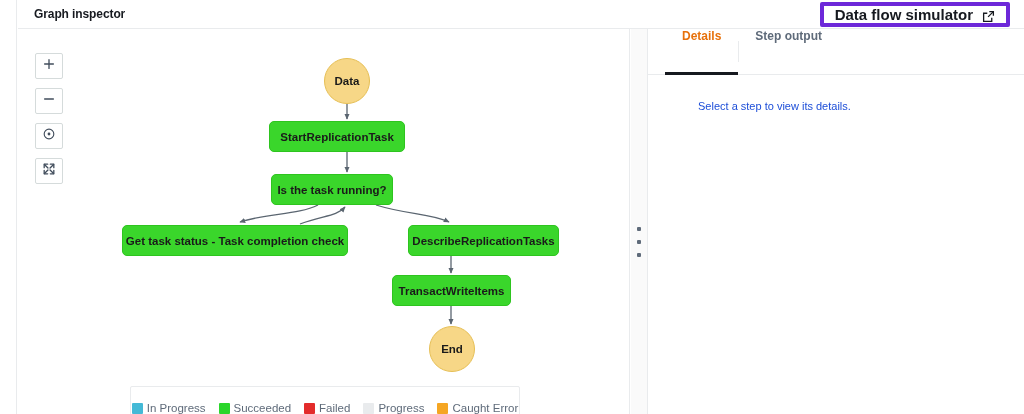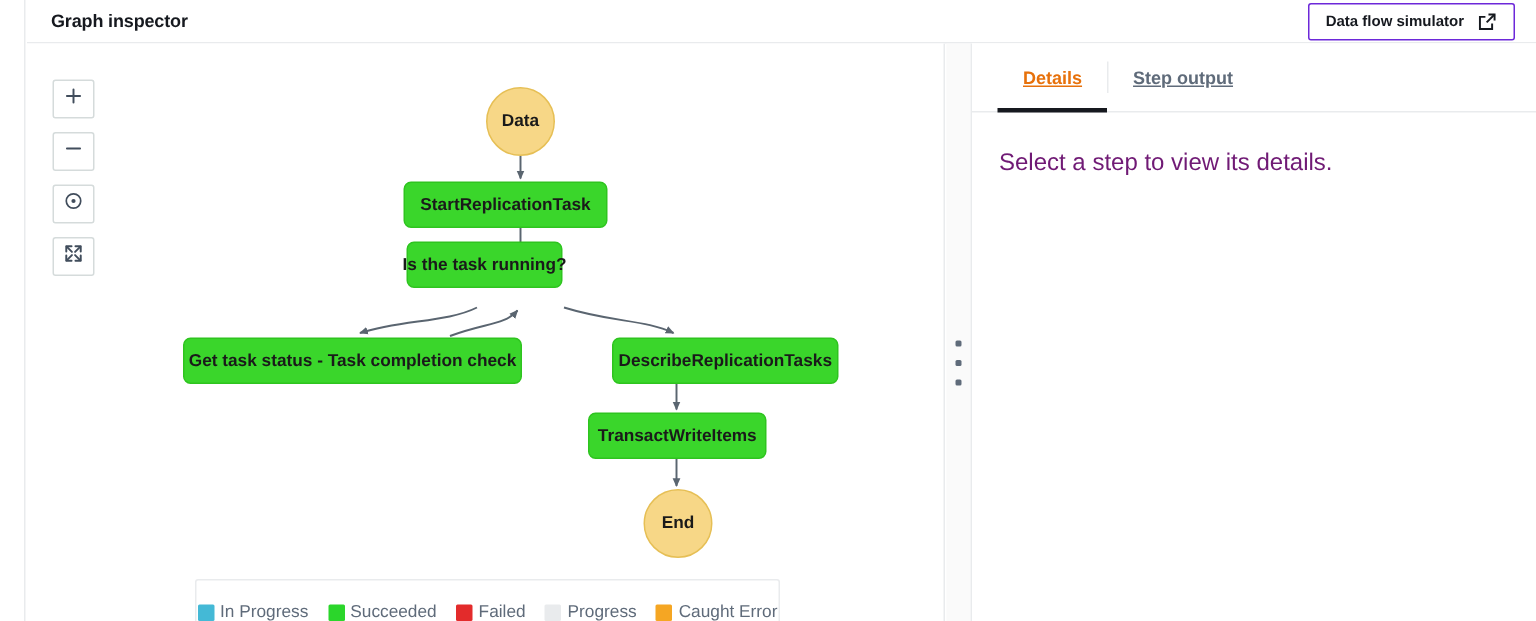--- a/index.html
+++ b/index.html
@@ -24,25 +24,25 @@
     position: absolute; left: 18px; top: 0; right: 0; height: 28px;
     background: #ffffff;
     display: flex; align-items: center; justify-content: space-between;
     padding: 0 14px 0 16px;
   }
   .page-title {
     font-size: 12px; font-weight: bold; color: #16191f;
     letter-spacing: -0.1px; line-height: 1;
   }
   .sim-btn {
-    display: inline-flex; align-items: center; gap: 9px;
+    display: inline-flex; align-items: flex-end; gap: 9px;
     height: 25px; padding: 0 11px;
-    border: 1px solid #6d28d9; border-radius: 2px;
+    border: 4px solid #6d28d9; border-radius: 2px;
     background: #ffffff; color: #16191f;
-    font-size: 10px; font-weight: bold; font-family: "Liberation Sans", sans-serif;
+    font-size: 15px; font-weight: bold; font-family: "Liberation Sans", sans-serif;
     cursor: pointer; white-space: nowrap;
   }
   .sim-btn .ext-ico { display: inline-flex; align-items: center; }
 
   
   .header-rule {
     position: absolute; left: 18px; top: 28px; right: 0; height: 1px;
     background: #e9ebed;
   }
 
@@ -117,36 +117,36 @@
   .legend-label { font-size: 11.5px; color: #5f6b7a; white-space: nowrap; }
 
   
   .tabs {
     position: absolute; left: 0; top: 0; right: 0; height: 46px;
     display: flex; align-items: stretch; padding-left: 17px;
     border-bottom: 1px solid #e9ebed; background: #ffffff;
   }
   .tab {
     position: relative;
-    display: flex; align-items: center;
+    display: flex; 
     padding: 0 17px;
     font-size: 12px; font-weight: bold;
-    color: #5f6b7a; cursor: pointer; white-space: nowrap; text-decoration: underline;
+    color: #5f6b7a; cursor: pointer; white-space: nowrap;
   }
   .tab:not(:first-child)::before {
     content: ""; position: absolute; left: 0; top: 12px; bottom: 12px;
     width: 1px; background: #e9ebed;
   }
   .tab.active { color: #e7710b; }
   .tab.active::after {
     content: ""; position: absolute; left: 0; right: 0; bottom: -1px;
     height: 3px; background: #16191f;
   }
   .details-body { position: absolute; left: 0; top: 46px; right: 0; bottom: 0; padding: 25px 18px; }
-  .details-empty { font-size: 16px; color: #701a75; }
+  .details-empty { font-size: 11px; color: #1d4ed8; margin-left: 32px; }
 </style>
 </head>
 <body>
 
 <div id="app">
 
   <div class="left-gutter"></div>
 
   <div class="header">
     <div class="page-title">Graph inspector</div>
@@ -232,21 +232,21 @@
         </svg>
 
         <div class="node terminal" style="left:306px; top:29px; width:46px; height:46px;">
           <span>Data</span>
         </div>
 
         <div class="node task" style="left:251px; top:92px; width:136px;">
           <span>StartReplicationTask</span>
         </div>
 
-        <div class="node task" style="left:253px; top:132px; width:104px;">
+        <div class="node task" style="left:253px; top:145px; width:122px;">
           <span>Is the task running?</span>
         </div>
 
         <div class="node task" style="left:104px; top:196px; width:226px;">
           <span>Get task status - Task completion check</span>
         </div>
 
         <div class="node task" style="left:358px; top:196px; width:151px;margin-left:32px;">
           <span>DescribeReplicationTasks</span>
         </div>

